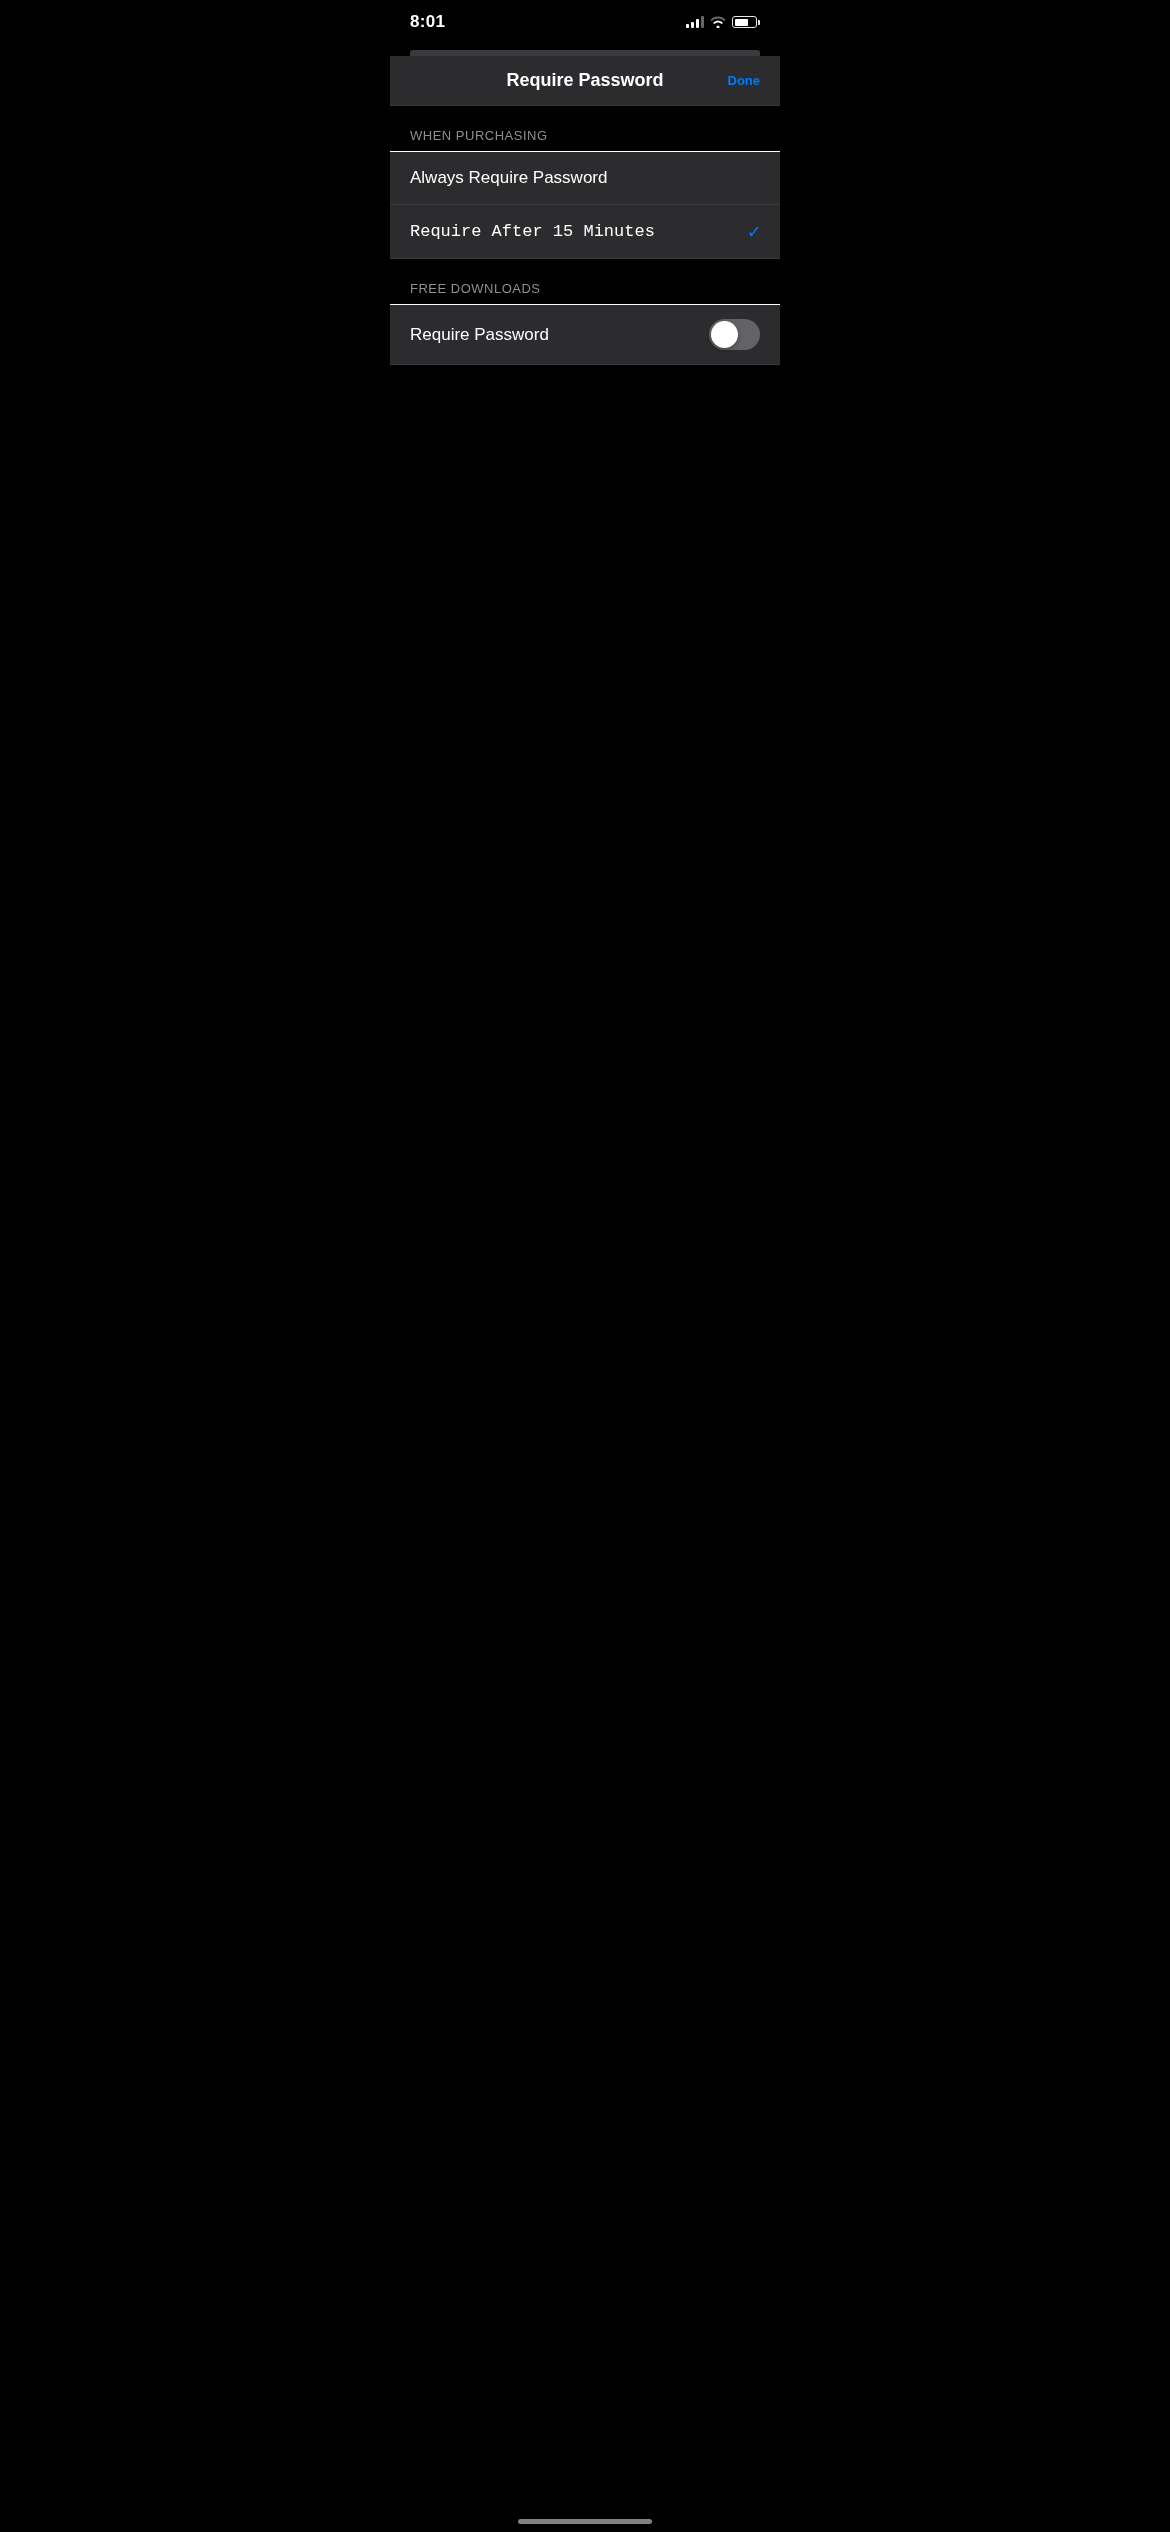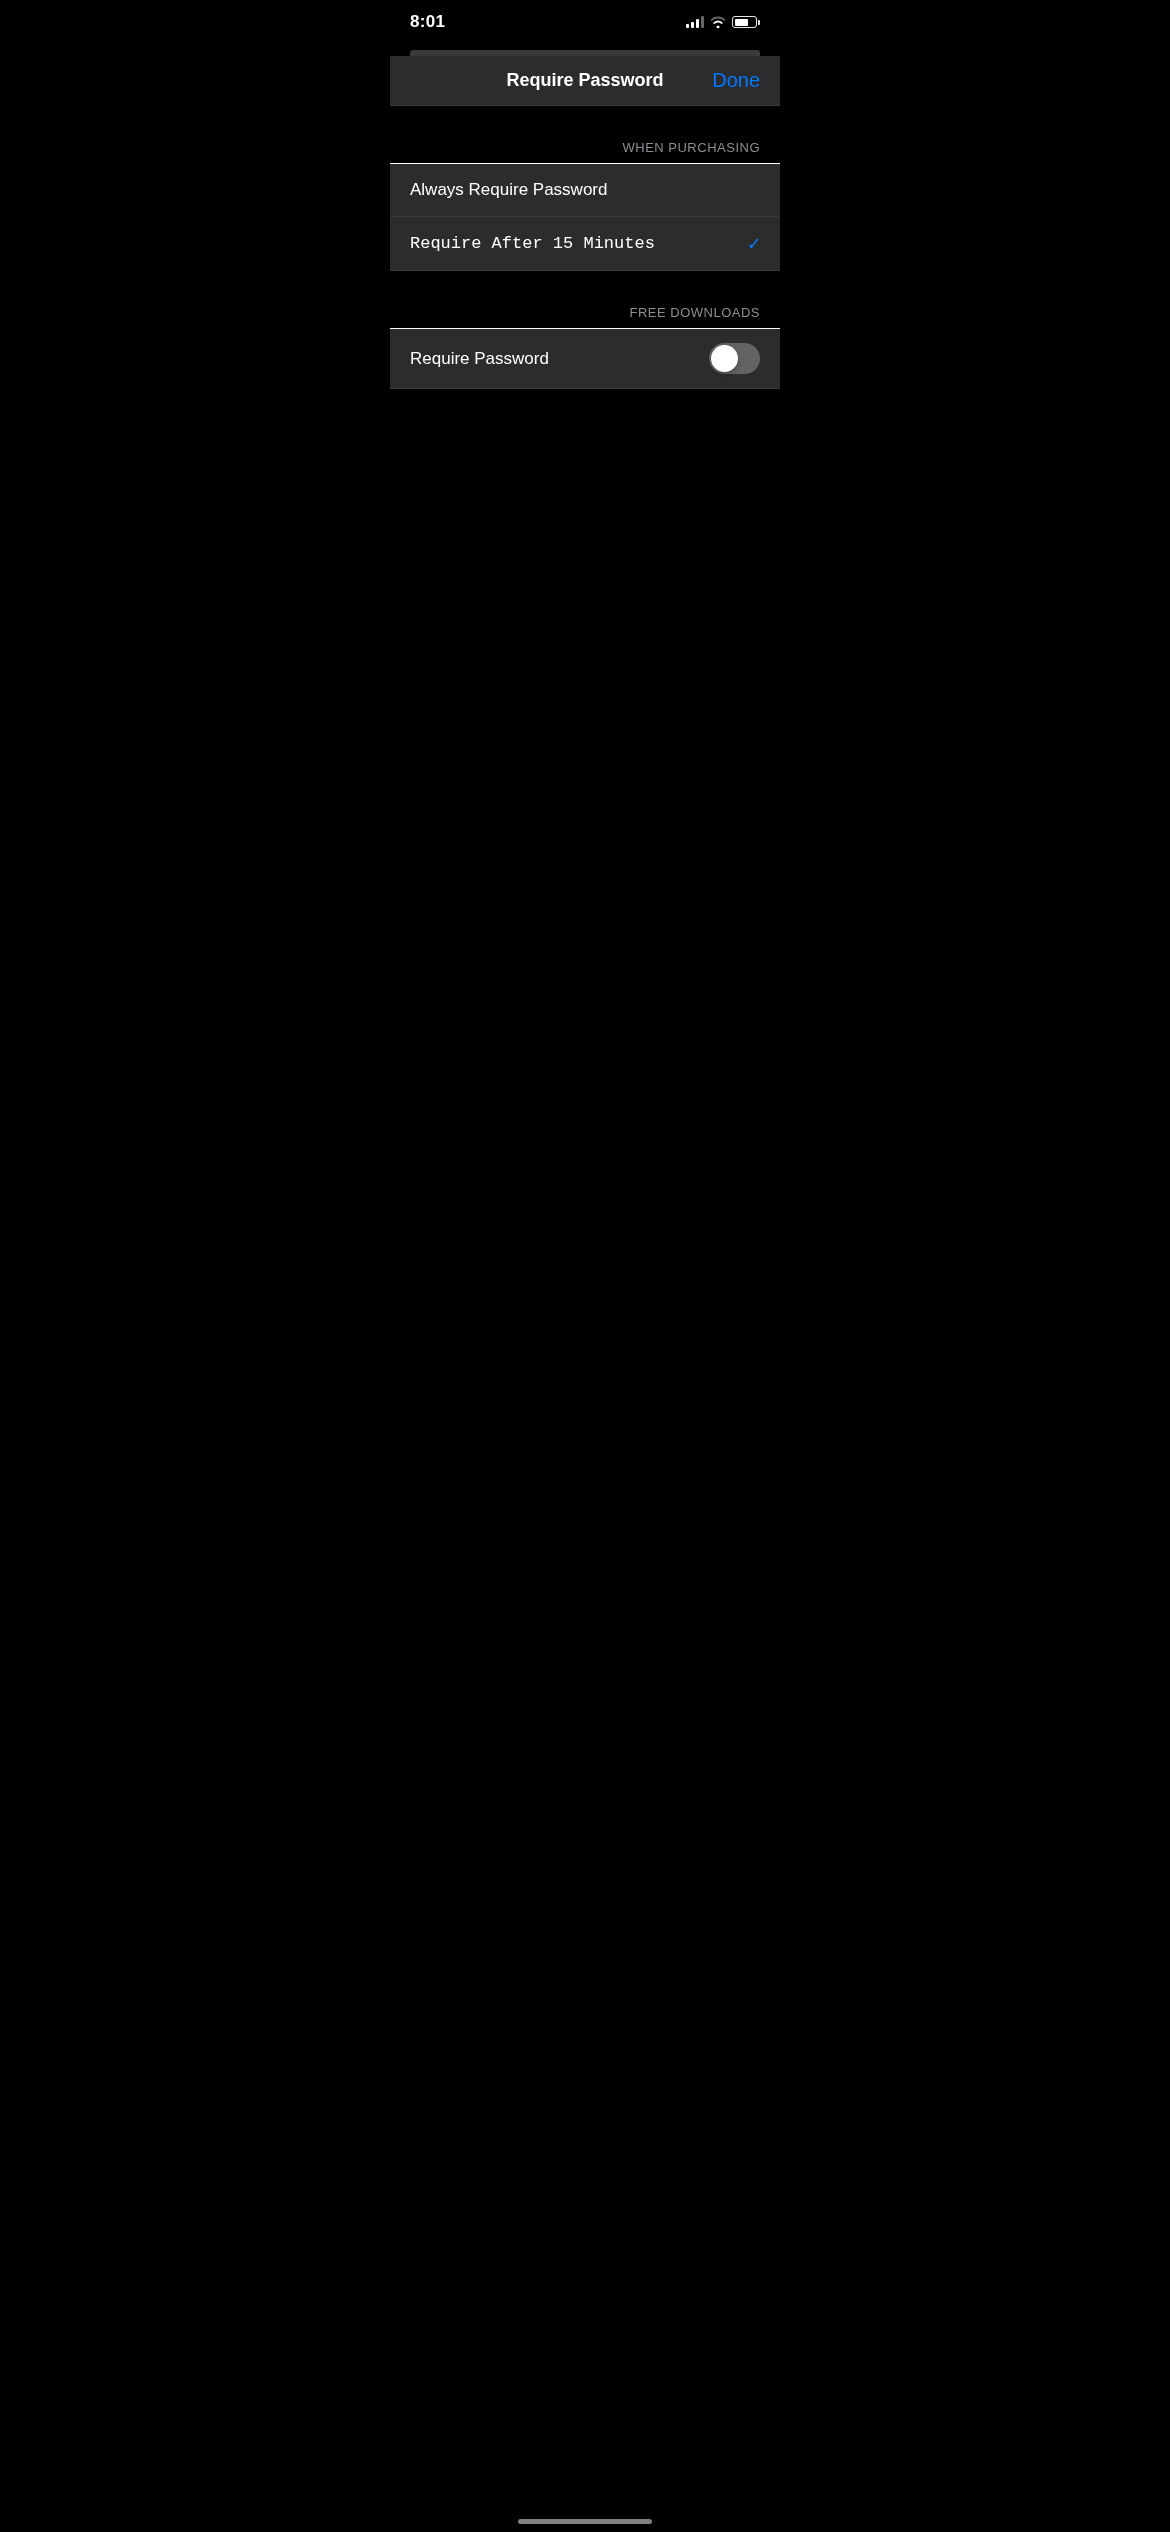--- a/index.html
+++ b/index.html
@@ -110,31 +110,30 @@
       color: #ffffff;
       font-size: 18px;
       font-weight: 600;
       text-align: center;
     }
 
     .nav-done-btn {
       position: absolute;
       right: 20px;
       color: #007aff;
-      font-size: 20px;
-      font-weight: 400;
+      font-size: 13px;
+      font-weight: 700;
       background: none;
       border: none;
       cursor: pointer;
     }
 
     
     .section {
-      margin-top: 34px;
-      text-align: right;
+      margin-top: 22px;
     }
 
     .section-header {
       color: #8e8e93;
       font-size: 13px;
       font-weight: 400;
       letter-spacing: 0.5px;
       text-transform: uppercase;
       padding: 0 20px 8px 20px;
     }

